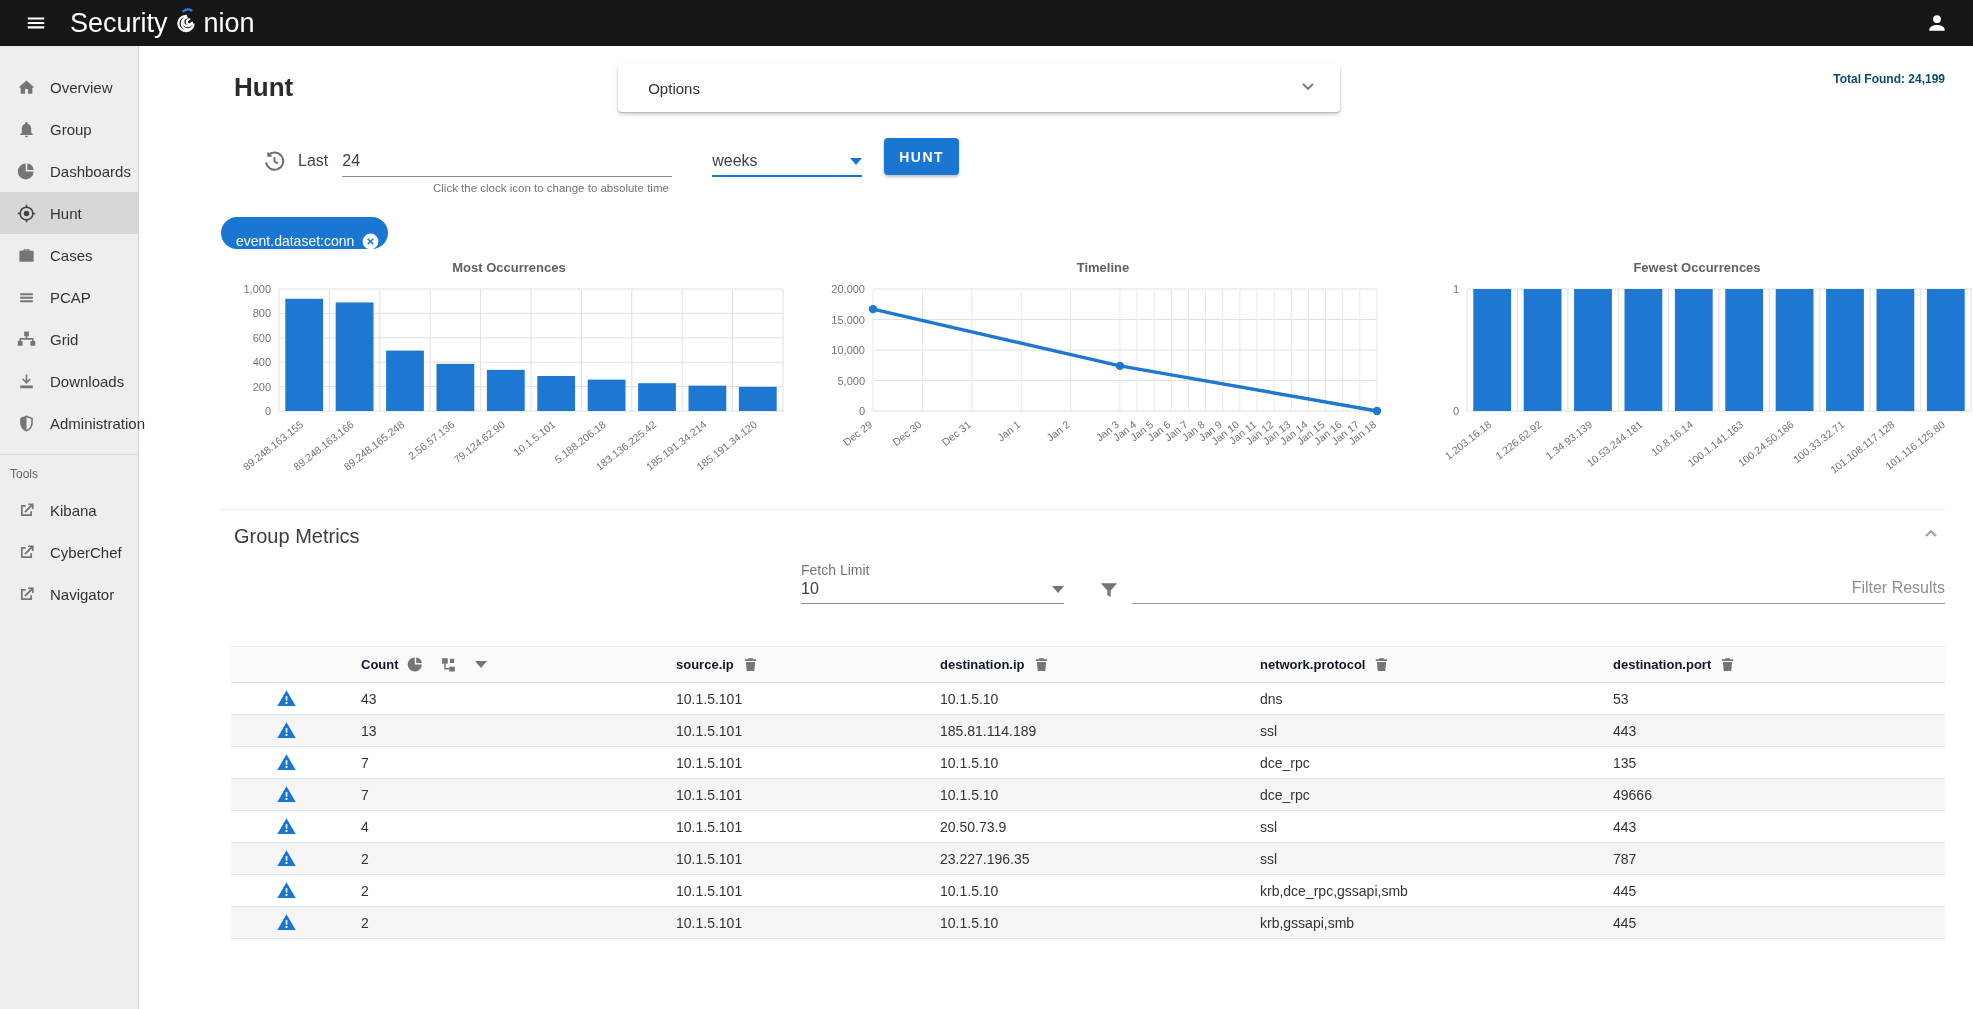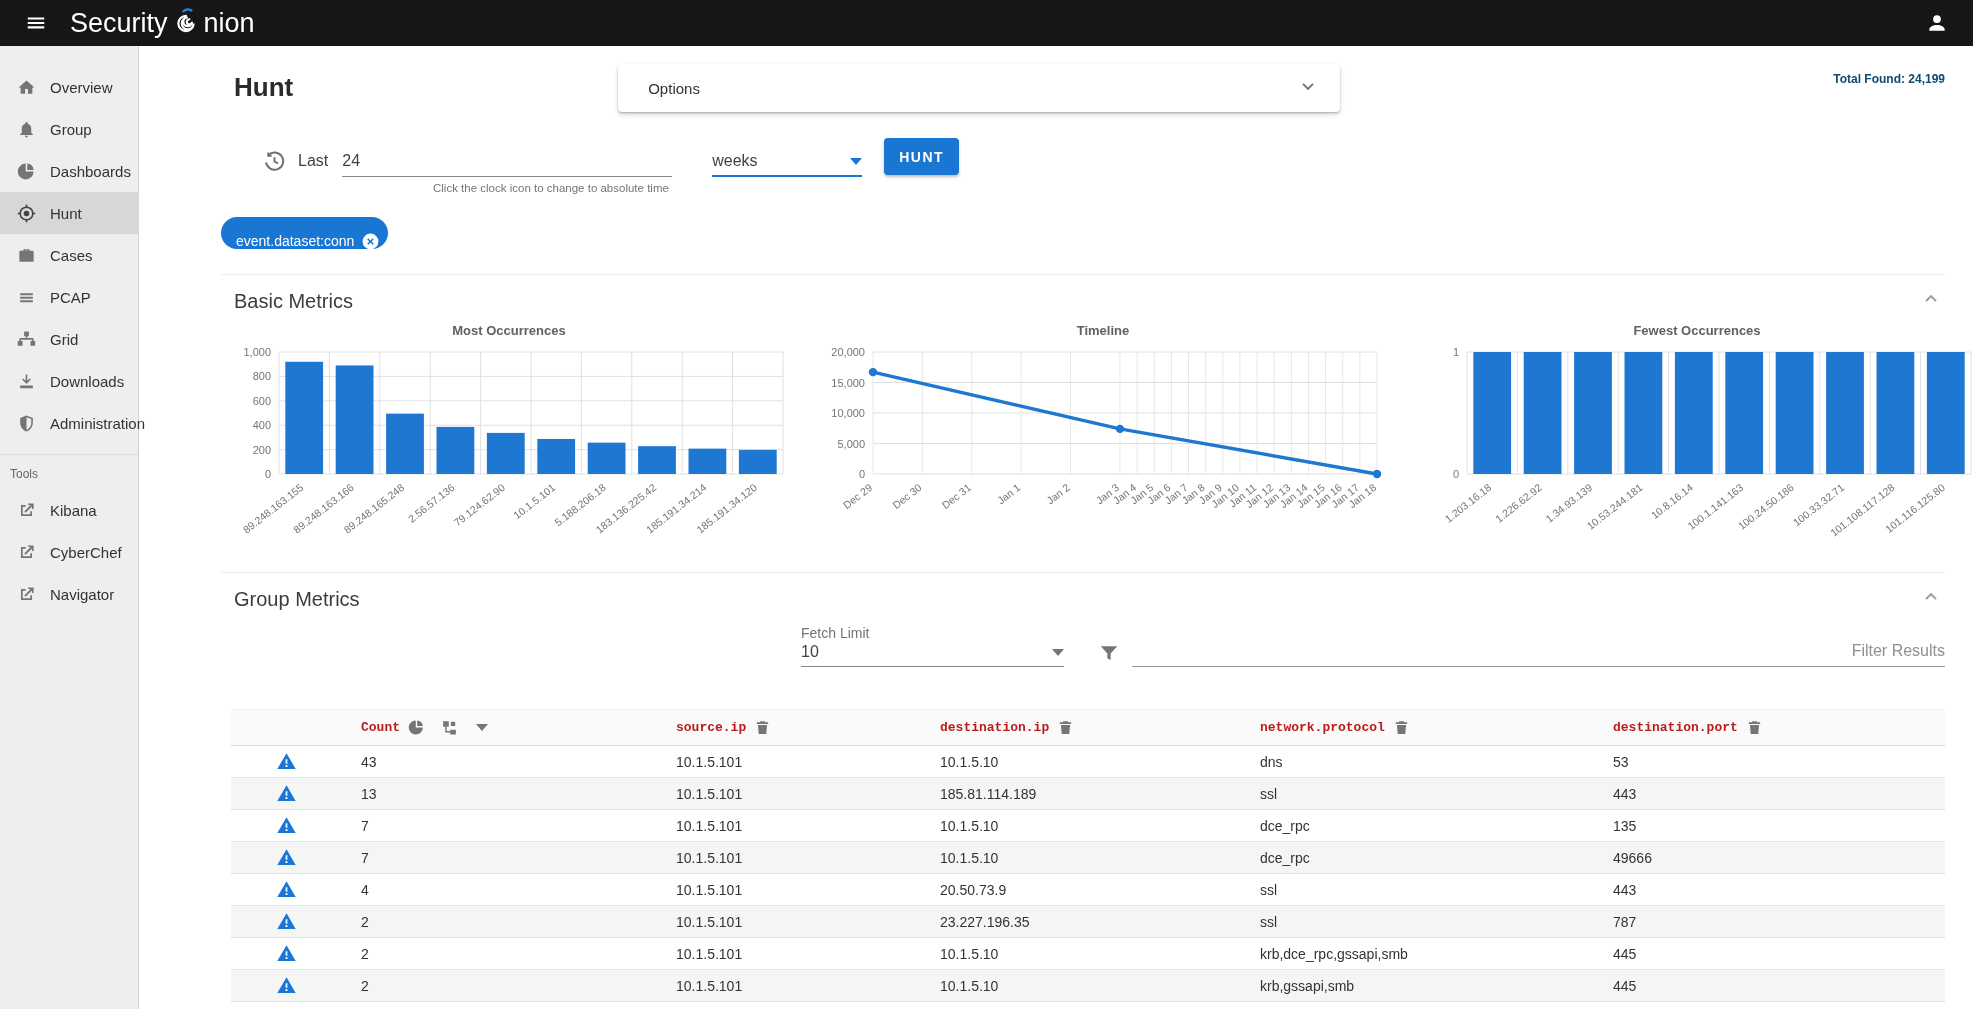--- a/index.html
+++ b/index.html
@@ -76,22 +76,22 @@
   .fetch-select .val { flex:1; font-size:16px; color:#424242; }
   .fetch-select .tri-down { border-top-color:#757575; }
   .filter-block { display:flex; align-items:flex-end; flex:1; margin-left:34px; }
   .filter-input { flex:1; border:none; outline:none; background:transparent; font-size:16px; color:#424242;
     border-bottom:1px solid #9a9a9a; padding-bottom:6px; margin-left:12px;text-align:right; }
   .filter-input::placeholder { color:#8f8f8f; }
   
   .table-wrap { margin-top:42px; margin-left:10px; }
   table { width:100%; border-collapse:collapse; }
   thead tr { background:#fafafa; }
-  th { text-align:left; font-size:13px; color:#b91c1c; font-weight:bold; height:36px;
-    border-bottom:1px solid #dcdcdc; border-top:1px solid #ededed; padding-left:20px;font-family:Liberation Mono, monospace; }
+  th { text-align:left; font-size:13px; color:#0f172a; font-weight:bold; height:36px;
+    border-bottom:1px solid #dcdcdc; border-top:1px solid #ededed; padding-left:20px; }
   th .th-inner { display:flex; align-items:center; gap:8px; }
   td { font-size:14px; color:#333; height:32px; padding-left:20px; border-bottom:1px solid #e6e6e6; }
   tbody tr:nth-child(even) { background:#f5f5f5; }
   td.icon-cell { padding-left:0; text-align:center; width:110px; }
   .col-c0 { width:110px; padding-left:0; }
   .col-c1 { width:315px; }
   .col-c2 { width:264px; }
   .col-c3 { width:320px; }
   .col-c4 { width:353px; }
   .ticon { width:17px; height:17px; fill:#757575; cursor:pointer; }
@@ -241,28 +241,20 @@
 
   <div class="chip-row">
     <div class="chip">
       <span>event.dataset:conn</span>
       <svg width="19" height="19" viewBox="0 0 24 24" fill="#fff">
           <path d="M12 2a10 10 0 1 0 0 20 10 10 0 0 0 0-20zm4.2 12.8-1.4 1.4L12 13.4l-2.8 2.8-1.4-1.4L10.6 12 7.8 9.2l1.4-1.4 2.8 2.8 2.8-2.8 1.4 1.4L13.4 12z"></path>
         </svg>
     </div>
   </div>
 
-  <div class="section-head">
-    <div class="section-title">Basic Metrics</div>
-    <span class="collapse-btn">
-      <svg width="20" height="20" viewBox="0 0 24 24" fill="none" stroke="#9a9a9a" stroke-width="2.4">
-          <path d="M6 14.5l6-6 6 6"></path>
-        </svg>
-    </span>
-  </div>
 
   <div class="charts-row">
     <div class="chart-box">
       <div class="chart-title">Most Occurrences</div>
     <svg width="576" height="214" viewBox="0 0 576 214">
           <line x1="58" y1="134" x2="562" y2="134" stroke="#e0e0e0"></line>
           <text x="50" y="138" text-anchor="end" class="tick">0</text>
           <line x1="58" y1="109.6" x2="562" y2="109.6" stroke="#e0e0e0"></line>
           <text x="50" y="113.6" text-anchor="end" class="tick">200</text>
           <line x1="58" y1="85.19999999999999" x2="562" y2="85.19999999999999" stroke="#e0e0e0"></line>

